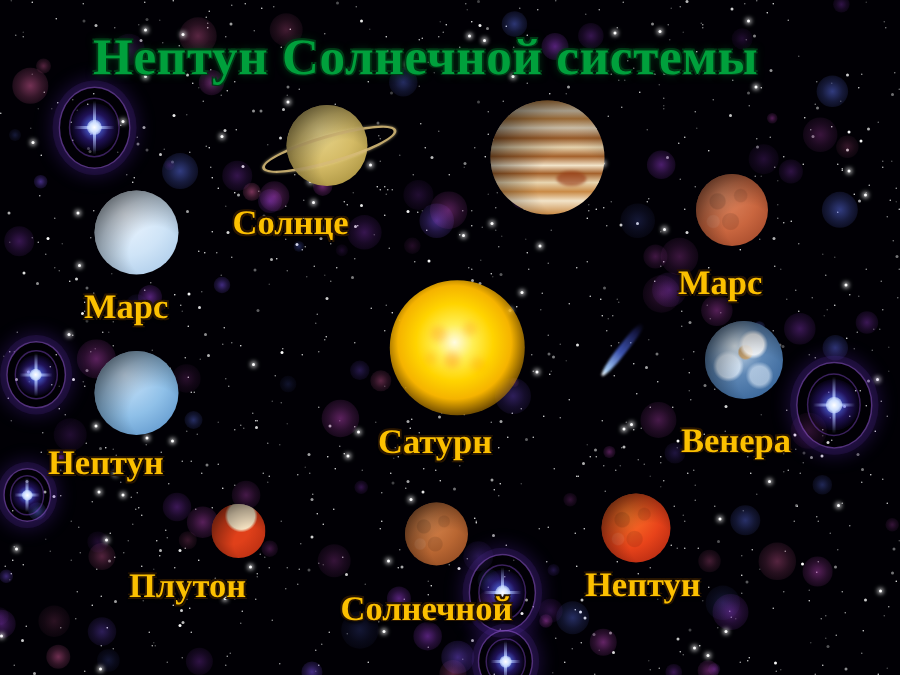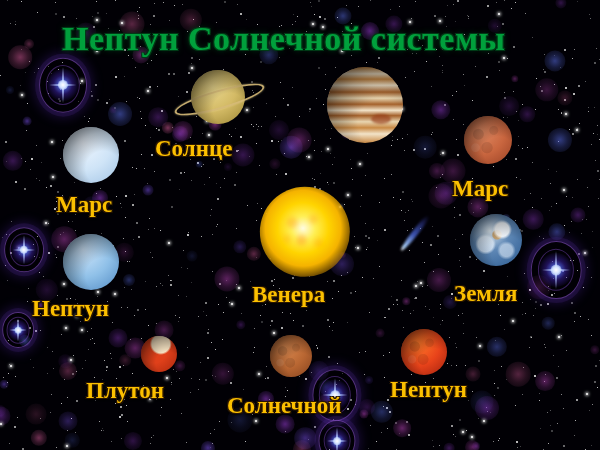--- a/index.html
+++ b/index.html
@@ -1525,21 +1525,21 @@
         <div class="shade"></div>
       </div>
     </div>
 
   <div class="title" id="slide-title" style="left: 62px; top: 20px;">Нептун Солнечной системы</div>
 
   <div class="starlayer" id="labels">
       <div class="label" style="left: 155px; top: 136px;">Солнце</div>
       <div class="label" style="left: 452px; top: 176px;">Марс</div>
       <div class="label" style="left: 56px; top: 192px;">Марс</div>
-      <div class="label" style="left: 252px; top: 282px;">Венера</div>
-      <div class="label" style="left: 454px; top: 281px;">Земля</div>
+      <div class="label" style="left: 252px; top: 282px;">Сатурн</div>
+      <div class="label" style="left: 454px; top: 281px;">Венера</div>
       <div class="label" style="left: 32px; top: 296px;">Нептун</div>
       <div class="label" style="left: 86px; top: 378px;">Плутон</div>
       <div class="label" style="left: 390px; top: 377px;">Нептун</div>
       <div class="label" style="left: 227px; top: 393px;">Солнечной</div>
     </div>
 
 </div>
 
 </body></html>

